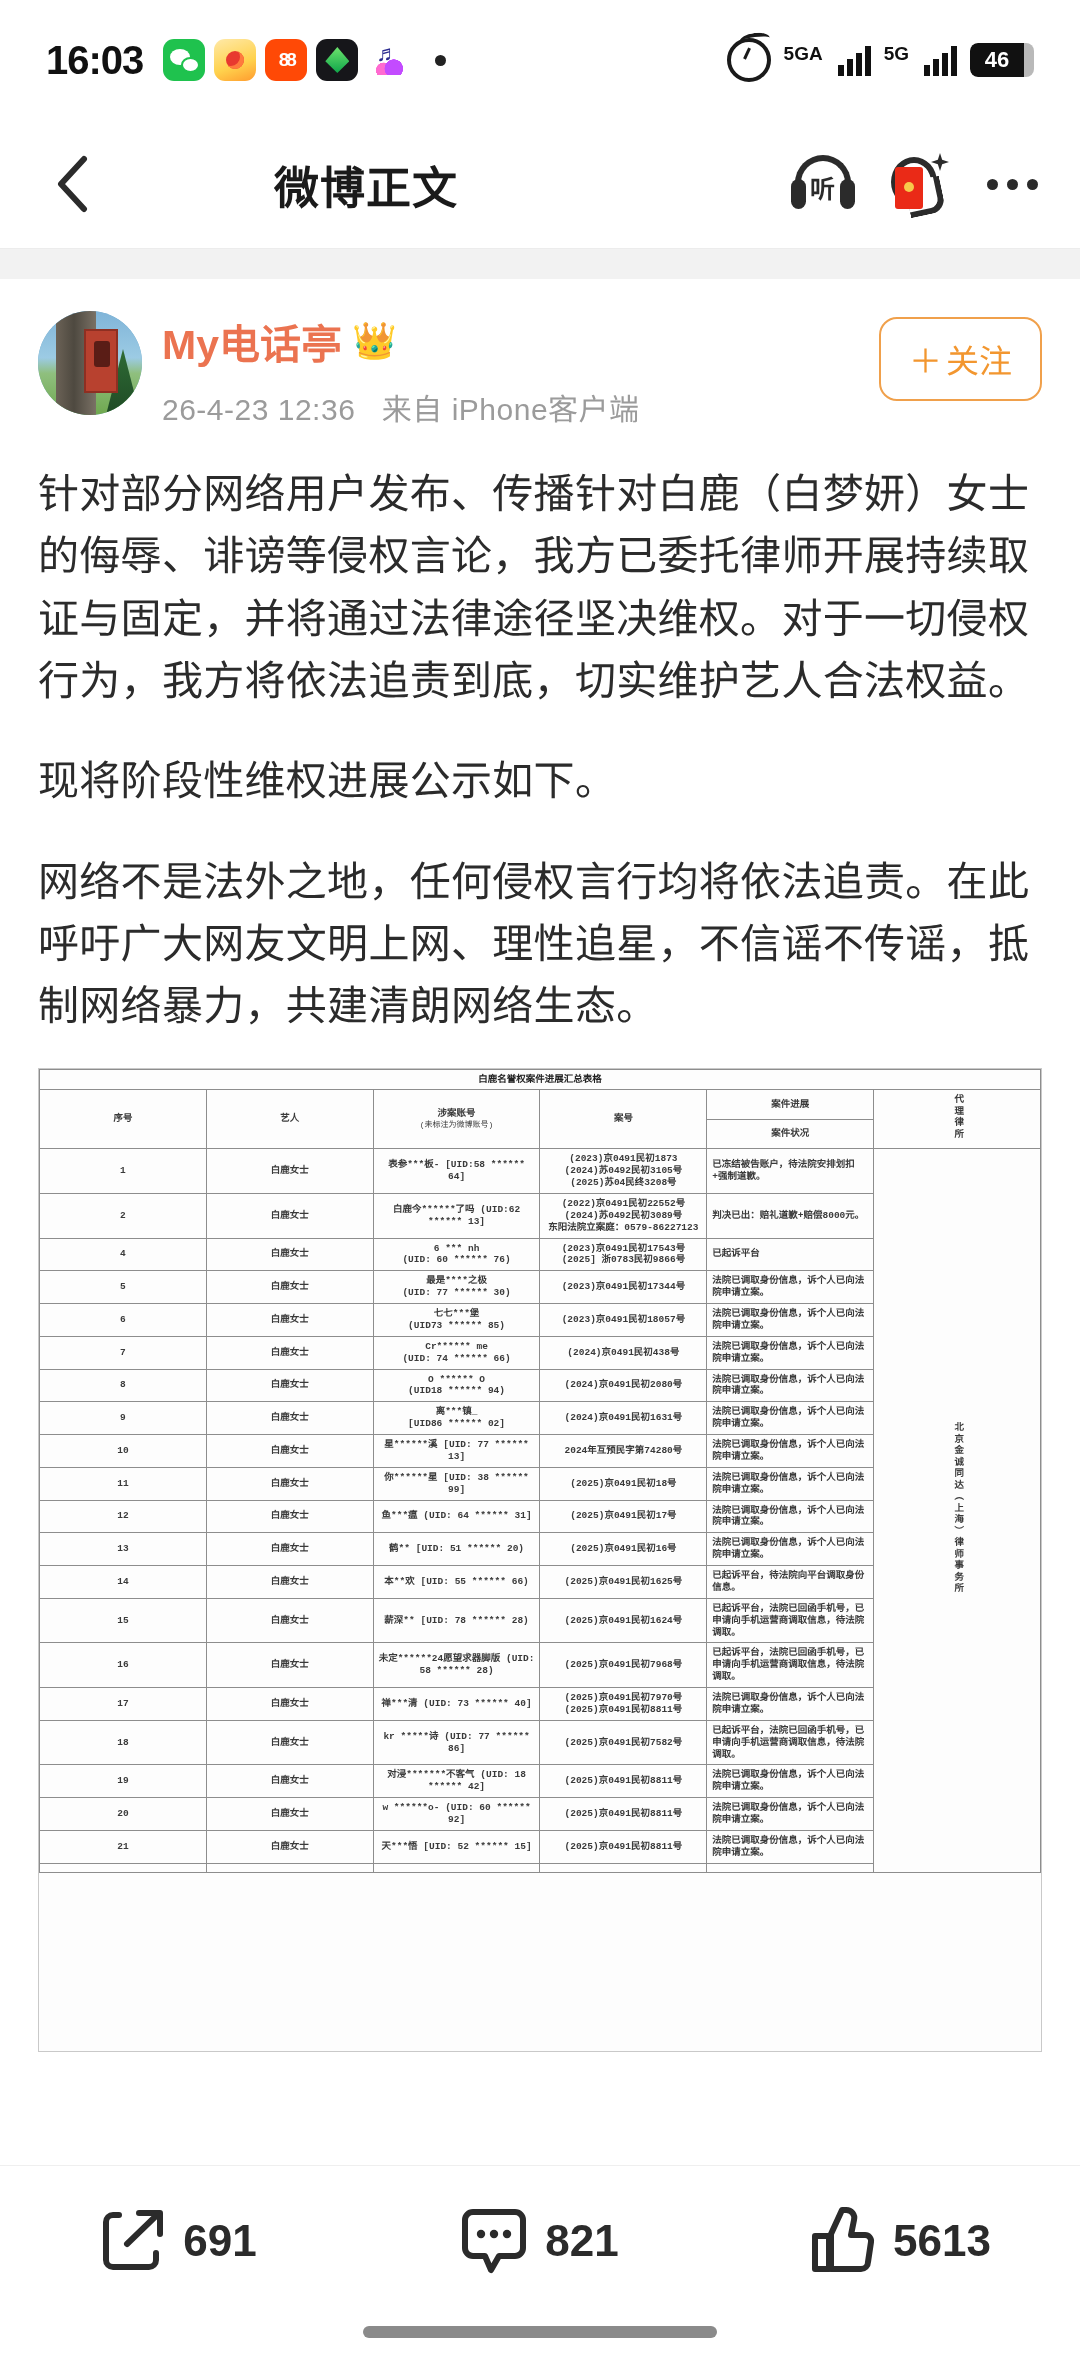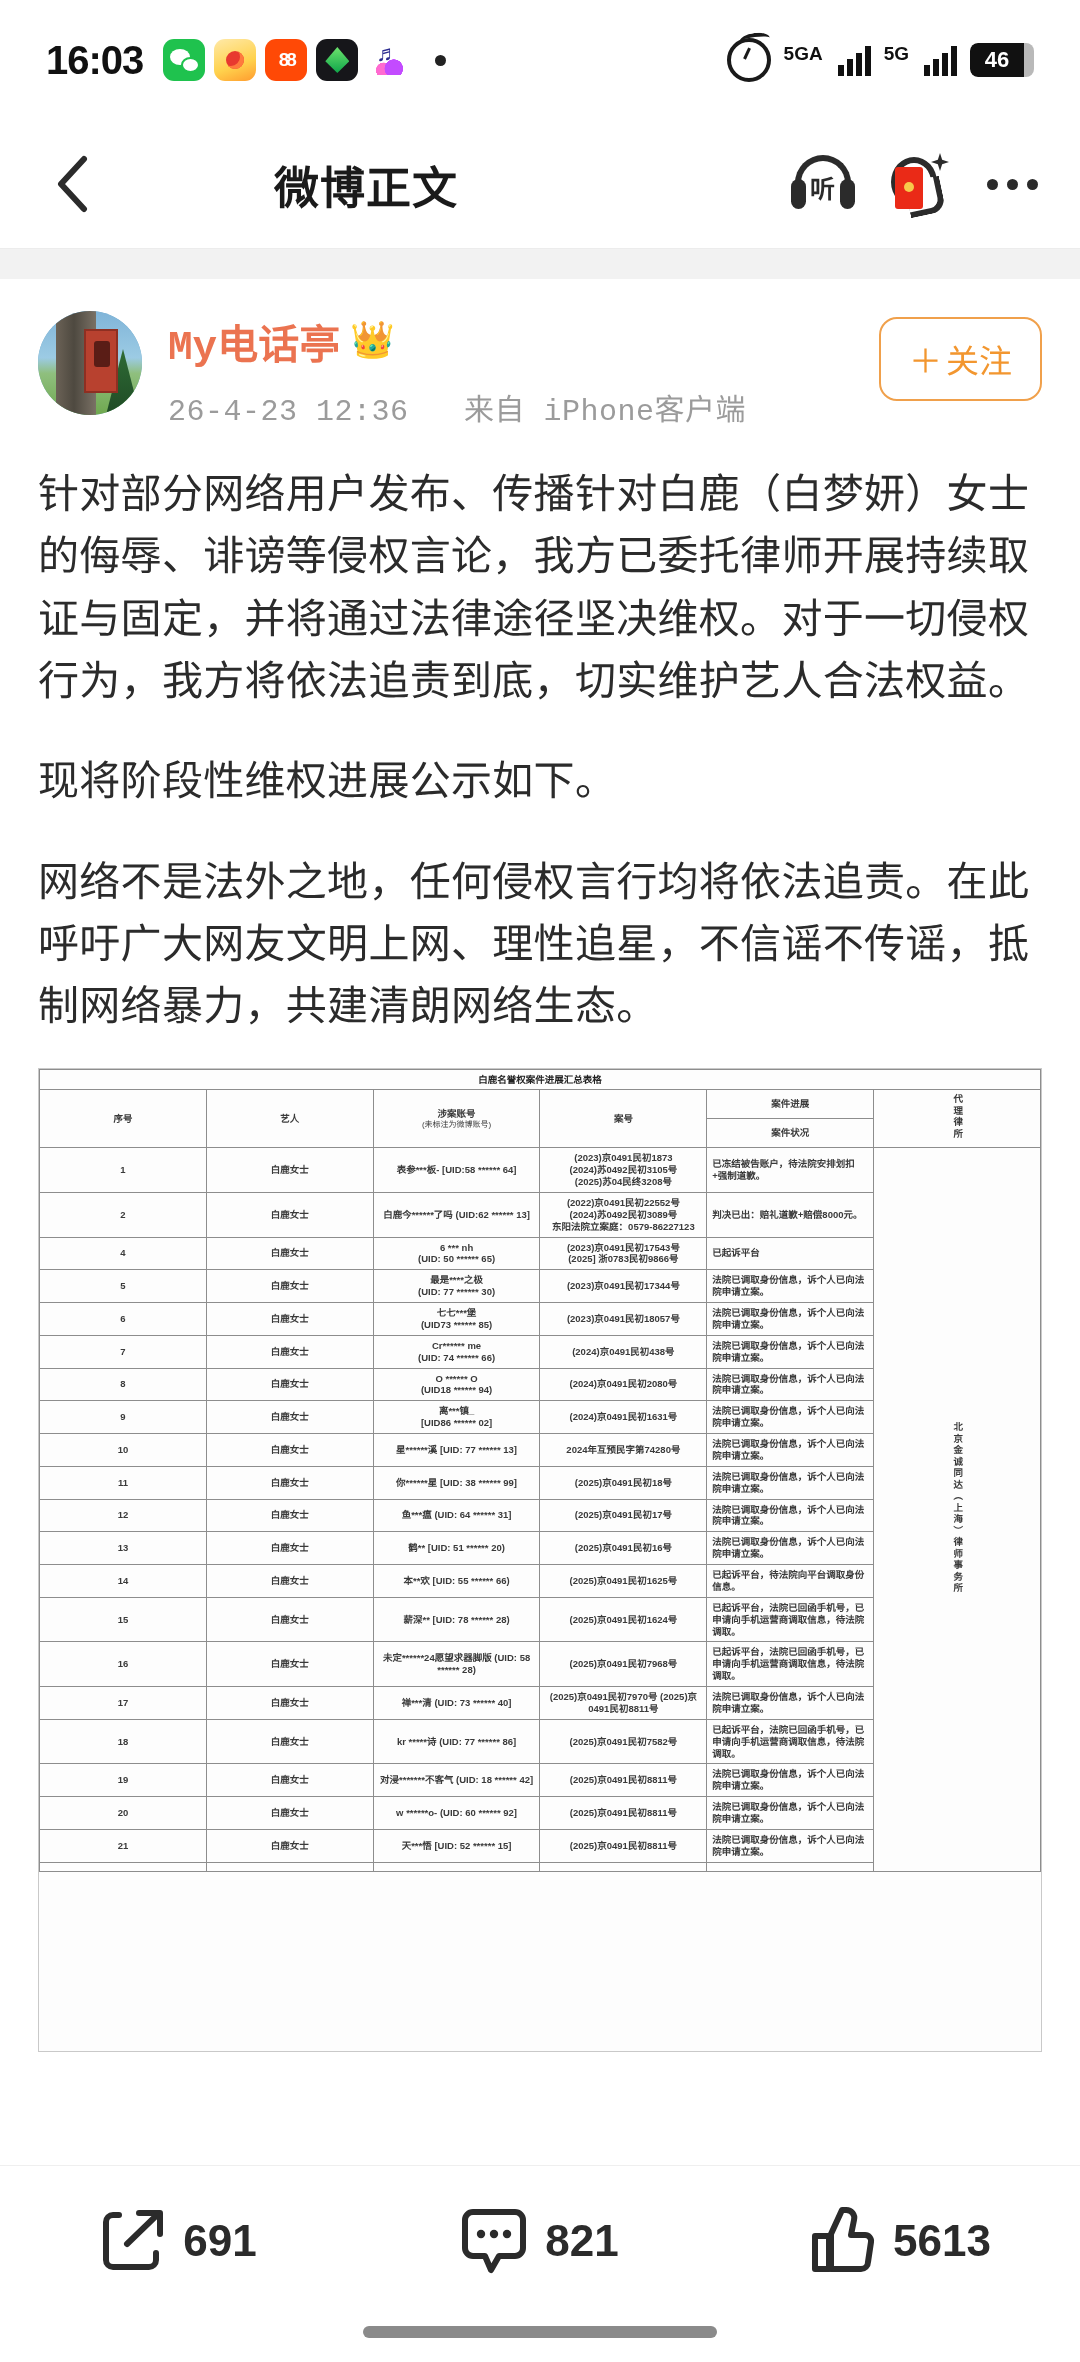--- a/index.html
+++ b/index.html
@@ -110,40 +110,40 @@
   .av-sky{position:absolute;inset:0;background:linear-gradient(180deg,#7fb4d8 0%,#9ccbe4 45%,#8fbf7e 60%,#6fa84f 100%);}
   .av-tree{position:absolute;right:2px;bottom:0;width:34px;height:66px;
      background:linear-gradient(180deg,#2e6b35,#1f4a25);
      clip-path:polygon(50% 0,100% 100%,0 100%);}
   .av-trunk{position:absolute;left:18px;top:0;width:40px;height:104px;
      background:linear-gradient(90deg,#6b6256,#4e4940 45%,#7a7165);}
   .av-box{position:absolute;left:46px;top:18px;width:34px;height:64px;background:#b8412f;
      border:2px solid #8e2f22;box-sizing:border-box;}
   .av-box:after{content:"";position:absolute;left:8px;top:10px;width:16px;height:26px;
      background:#5a1d16;border-radius:3px;}
-  .head-mid{margin-left:26px;flex:1;min-width:0;font-family:Liberation Mono, monospace;}
+  .head-mid{margin-left:20px;flex:1;min-width:0;}
   .uname{font-size:41px;color:#eb7350;font-weight:600;display:flex;align-items:center;gap:10px;}
   .crown{font-size:36px;}
   .meta{font-size:30px;color:#9b9b9b;margin-top:14px;letter-spacing:0.5px;}
   .meta2{font-size:30px;color:#9b9b9b;margin-top:10px;}
   .follow-btn{flex:0 0 auto;margin-left:auto;margin-top:6px;
      border:2px solid #f0a04b;color:#f2962f;border-radius:18px;
      padding:16px 28px;font-size:33px;display:flex;align-items:center;gap:4px;
      background:#fff;font-weight:500;}
 
   
   .post-text{font-size:41px;line-height:1.52;color:#2b2b2b;margin-top:34px;letter-spacing:0.3px;}
   .post-text p{margin:0 0 38px 0;}
   .post-text p:last-child{margin-bottom:0;}
 
   
   .tbl-wrap{margin-top:30px;border:1px solid #c9c9c9;background:#fdfdfd;
      height:982px;overflow:hidden;position:relative;}
   table.doc{border-collapse:collapse;width:100%;table-layout:fixed;
-     font-family:Liberation Sans, sans-serif;color:#3a3a3a;padding-left:26px;}
+     font-family:Liberation Mono, monospace;color:#3a3a3a;padding-left:26px;}
   table.doc td,table.doc th{border:1px solid #8d8d8d;padding:4px 5px;
      font-size:9.5px;line-height:1.25;vertical-align:middle;font-weight:600;}
   .doc-title{font-size:15px;text-align:center;padding:26px 0 24px 0;font-weight:700;color:#222;}
   .c-idx{width:36px;text-align:center;}
   .c-art{width:72px;text-align:center;}
   .c-acct{width:144px;text-align:center;}
   .c-case{width:206px;text-align:center;}
   .c-prog{text-align:left;padding-left:10px;}
   .c-firm{width:30px;text-align:center;}
   .vtext{writing-mode:vertical-rl;text-orientation:upright;letter-spacing:2px;
@@ -304,21 +304,21 @@
             <td class="c-acct" style="white-space:pre-line">白鹿今******了吗 (UID:62 ****** 13]</td>
             <td class="c-case" style="white-space:pre-line">(2022)京0491民初22552号
 (2024)苏0492民初3089号
 东阳法院立案庭：0579-86227123</td>
             <td class="c-prog">判决已出：赔礼道歉+赔偿8000元。</td>
           </tr>
           <tr>
             <td class="c-idx">4</td>
             <td class="c-art">白鹿女士</td>
             <td class="c-acct" style="white-space:pre-line">6 *** nh
-(UID: 50 ****** 65)</td>
+(UID: 60 ****** 76)</td>
             <td class="c-case" style="white-space:pre-line">(2023)京0491民初17543号
 (2025] 浙0783民初9866号</td>
             <td class="c-prog">已起诉平台</td>
           </tr>
           <tr>
             <td class="c-idx">5</td>
             <td class="c-art">白鹿女士</td>
             <td class="c-acct" style="white-space:pre-line">最是****之极
 (UID: 77 ****** 30)</td>
             <td class="c-case">(2023)京0491民初17344号</td>

